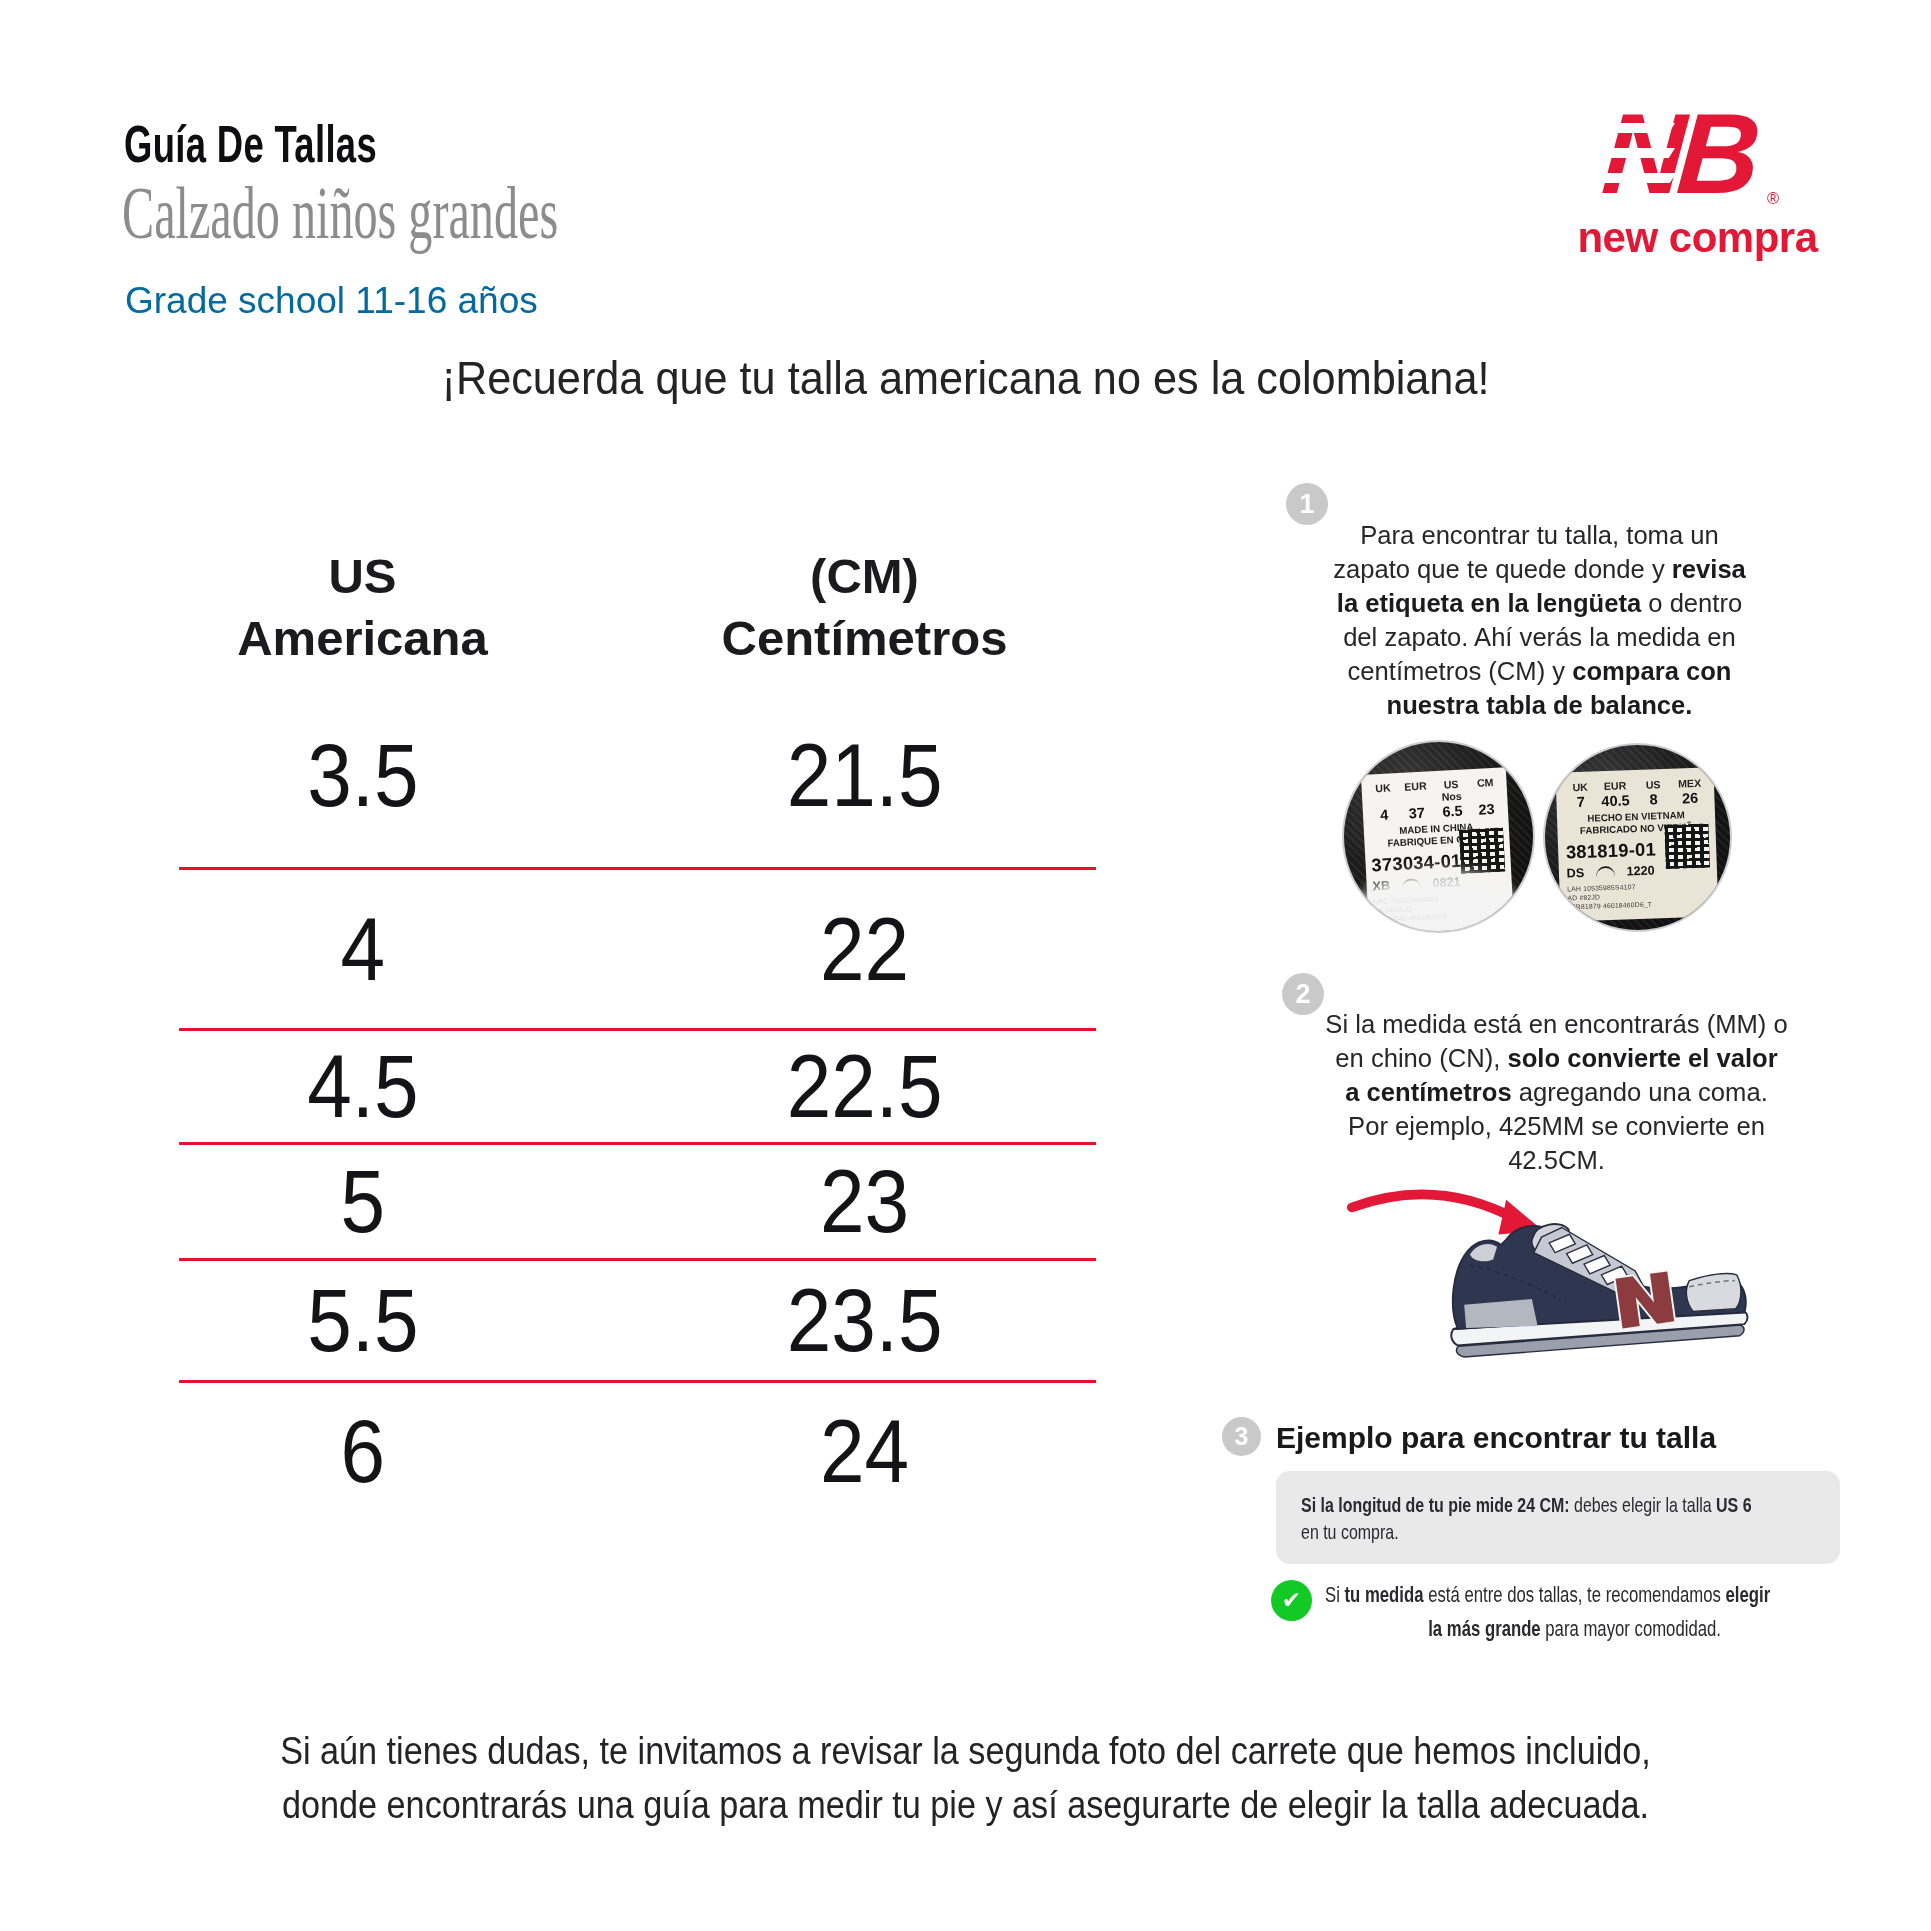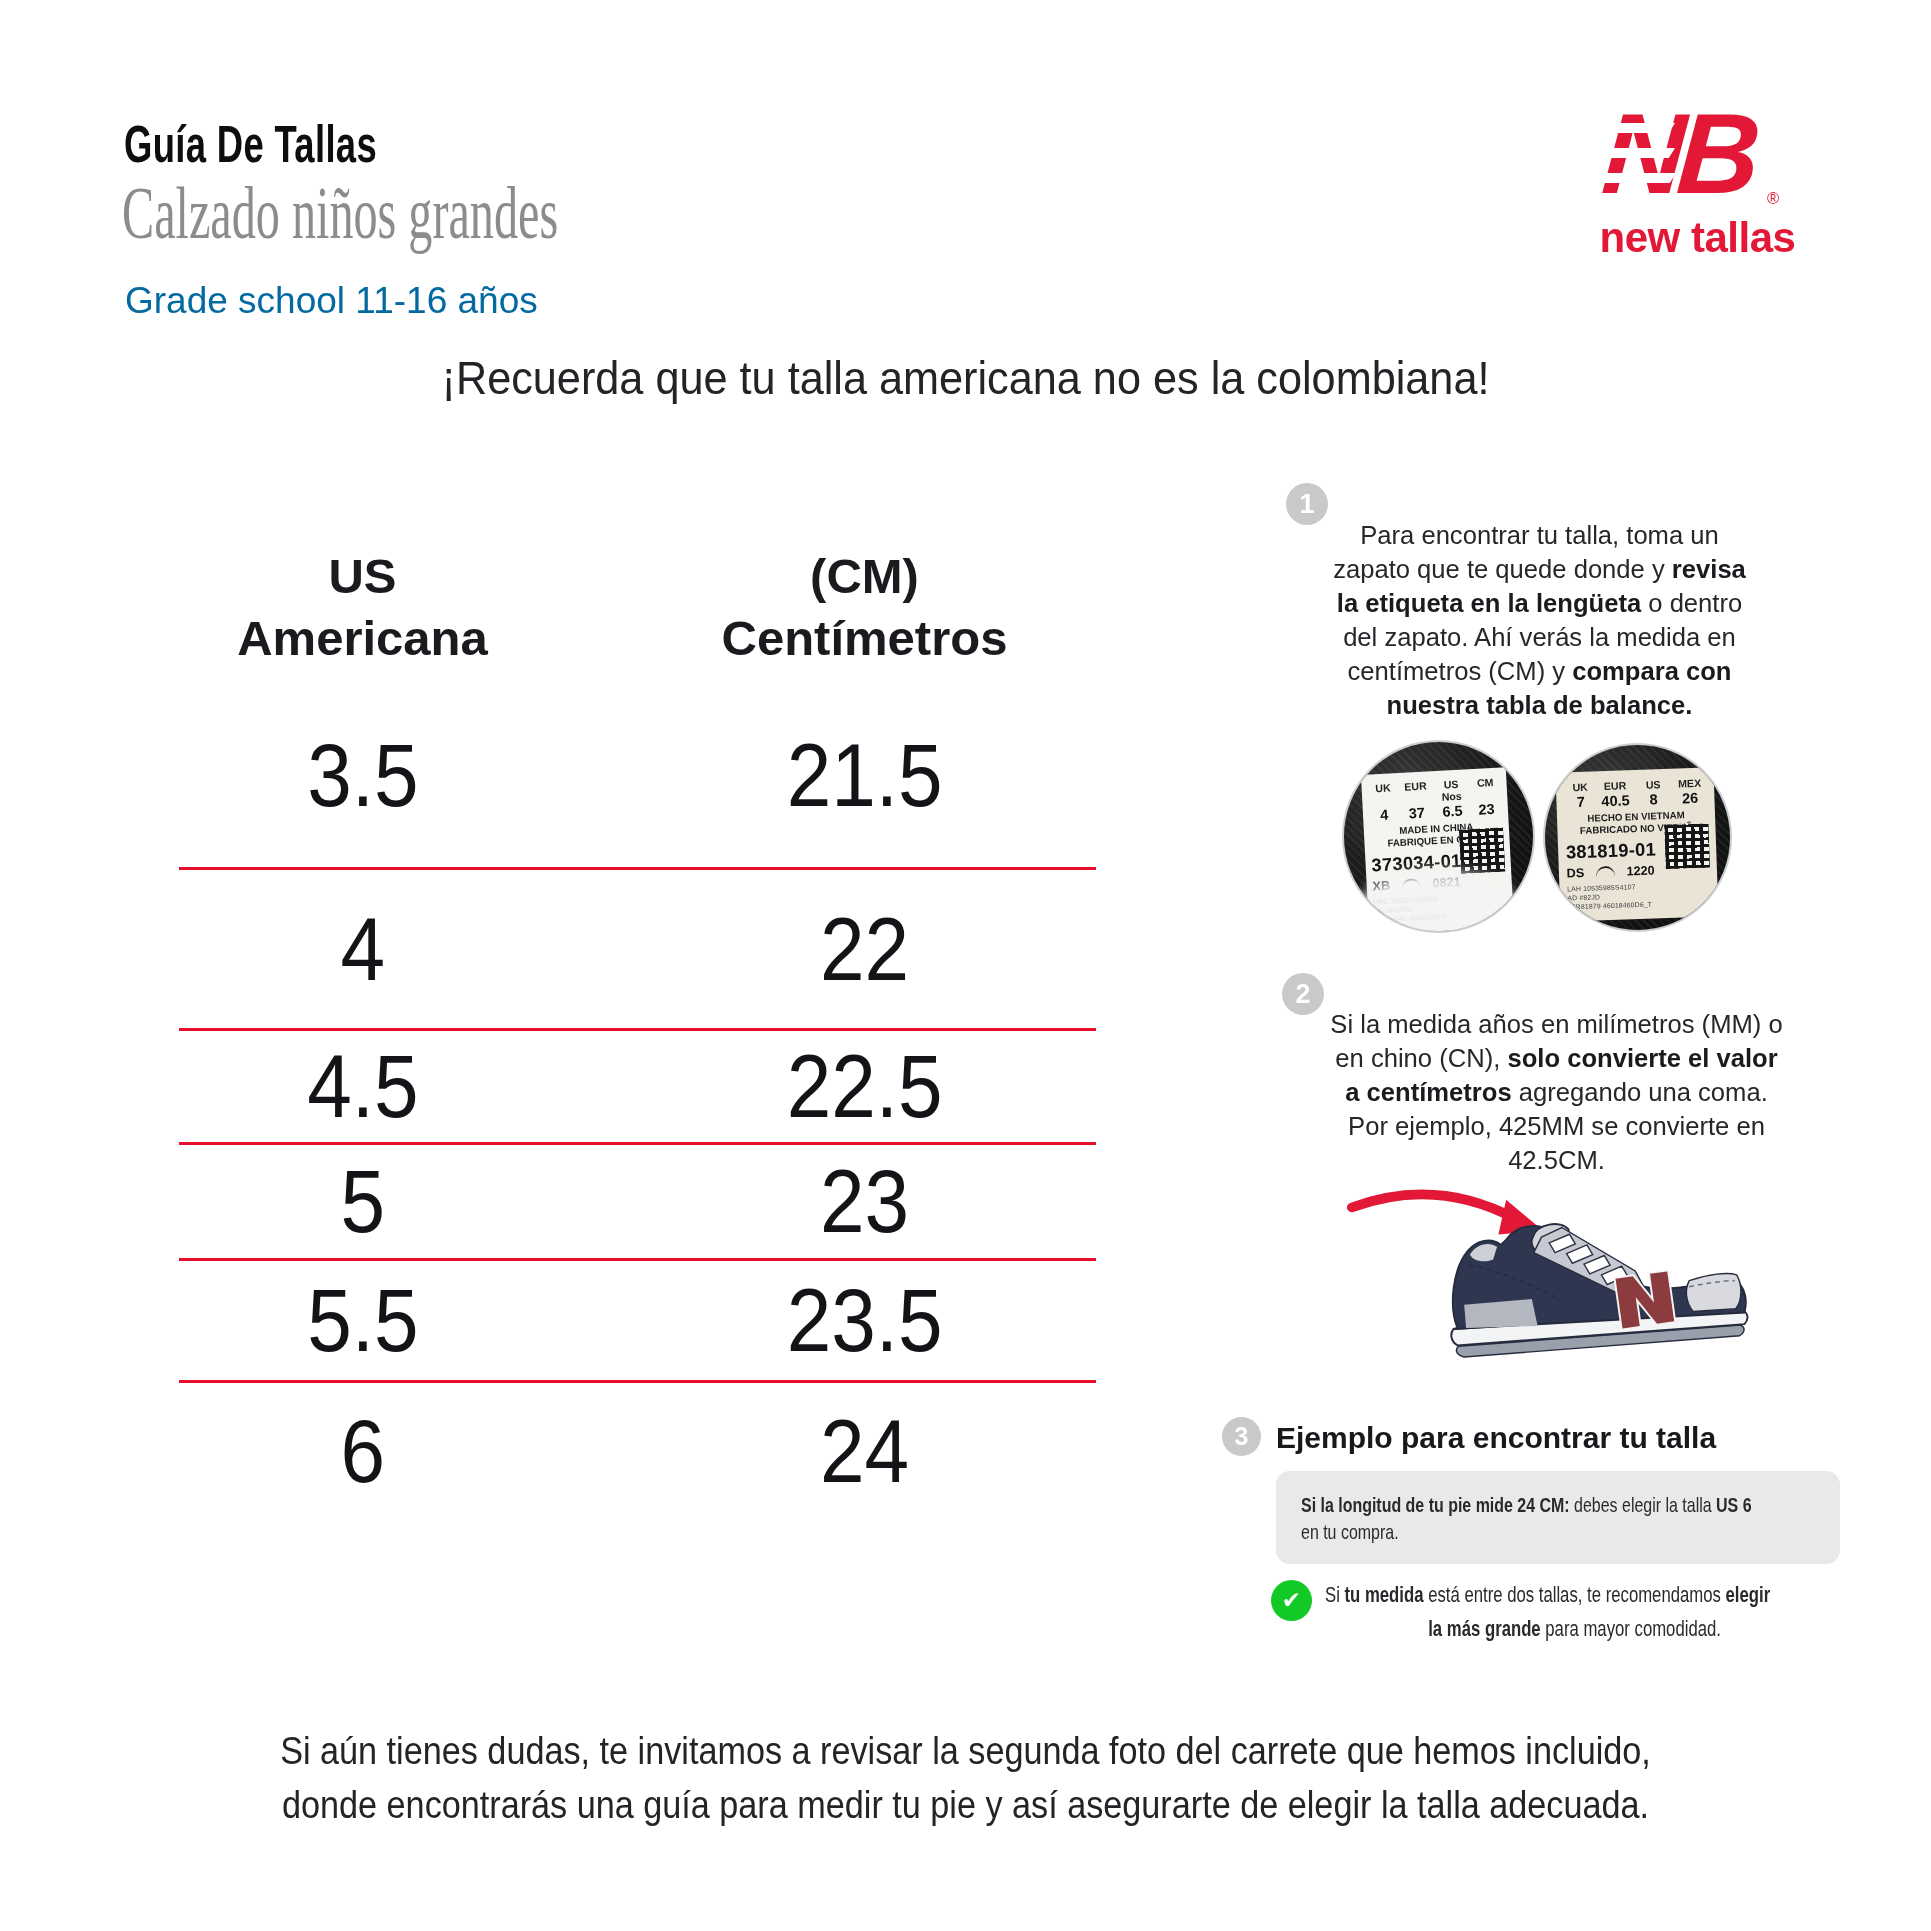--- a/index.html
+++ b/index.html
@@ -112,21 +112,21 @@
   <div class="abs title">Guía De Tallas</div>
   <div class="abs subtitle">Calzado niños grandes</div>
   <div class="abs age">Grade school 11-16 años</div>
 
   <div class="abs logo">
     <div class="nb-mark">NB</div>
     <div class="nb-stripe nb-s1"></div>
     <div class="nb-stripe nb-s2"></div>
     <div class="nb-stripe nb-s3"></div>
     <div class="nb-reg">®</div>
-    <div class="wordmark">new tallas</div>
+    <div class="wordmark">new compra</div>
   </div>
 
   <div class="abs banner">¡Recuerda que tu talla americana no es la colombiana!</div>
 
   <div class="abs size-table">
     <div class="st-head">
       <div class="hc">
         <div>US</div>
         <div>Americana</div>
       </div>
@@ -226,21 +226,21 @@
       <div class="lab-qr q2"></div>
       <div class="lab-fine">
         <div>LAH 10535985S4107</div>
         <div>AD #82JD</div>
         <div>05R81879 46018460D6_T</div>
       </div>
     </div>
   </div>
 
   <div class="abs stepnum c2">2</div>
-  <p class="abs step-text t2"><span>Si la medida años en milímetros (MM) o en chino (CN), </span><b>solo convierte el valor a centímetros</b><span> agregando una coma. Por ejemplo, 425MM se convierte en 42.5CM.</span></p>
+  <p class="abs step-text t2"><span>Si la medida está en encontrarás (MM) o en chino (CN), </span><b>solo convierte el valor a centímetros</b><span> agregando una coma. Por ejemplo, 425MM se convierte en 42.5CM.</span></p>
 
   <svg class="abs arrow-svg" viewBox="0 0 230 72">
     <path d="M8,24 C62,4 118,4 178,36" stroke="#E31837" stroke-width="10" fill="none" stroke-linecap="round"></path>
     <polygon points="206,48 168,16 160,52" fill="#E31837"></polygon>
   </svg>
 
   <svg class="abs shoe-svg" viewBox="0 0 326 152">
     <g>
       <path d="M18,140 L310,118 C315,120 315,125 309,129 L24,151 C16,149 14,144 18,140 Z" fill="#9AA0AB" stroke="#272C3F" stroke-width="1.5"></path>
       <path d="M13,122 L312,103 C318,105 319,112 314,117 L17,139 C10,135 9,127 13,122 Z" fill="#F3F4F6" stroke="#272C3F" stroke-width="2"></path>

